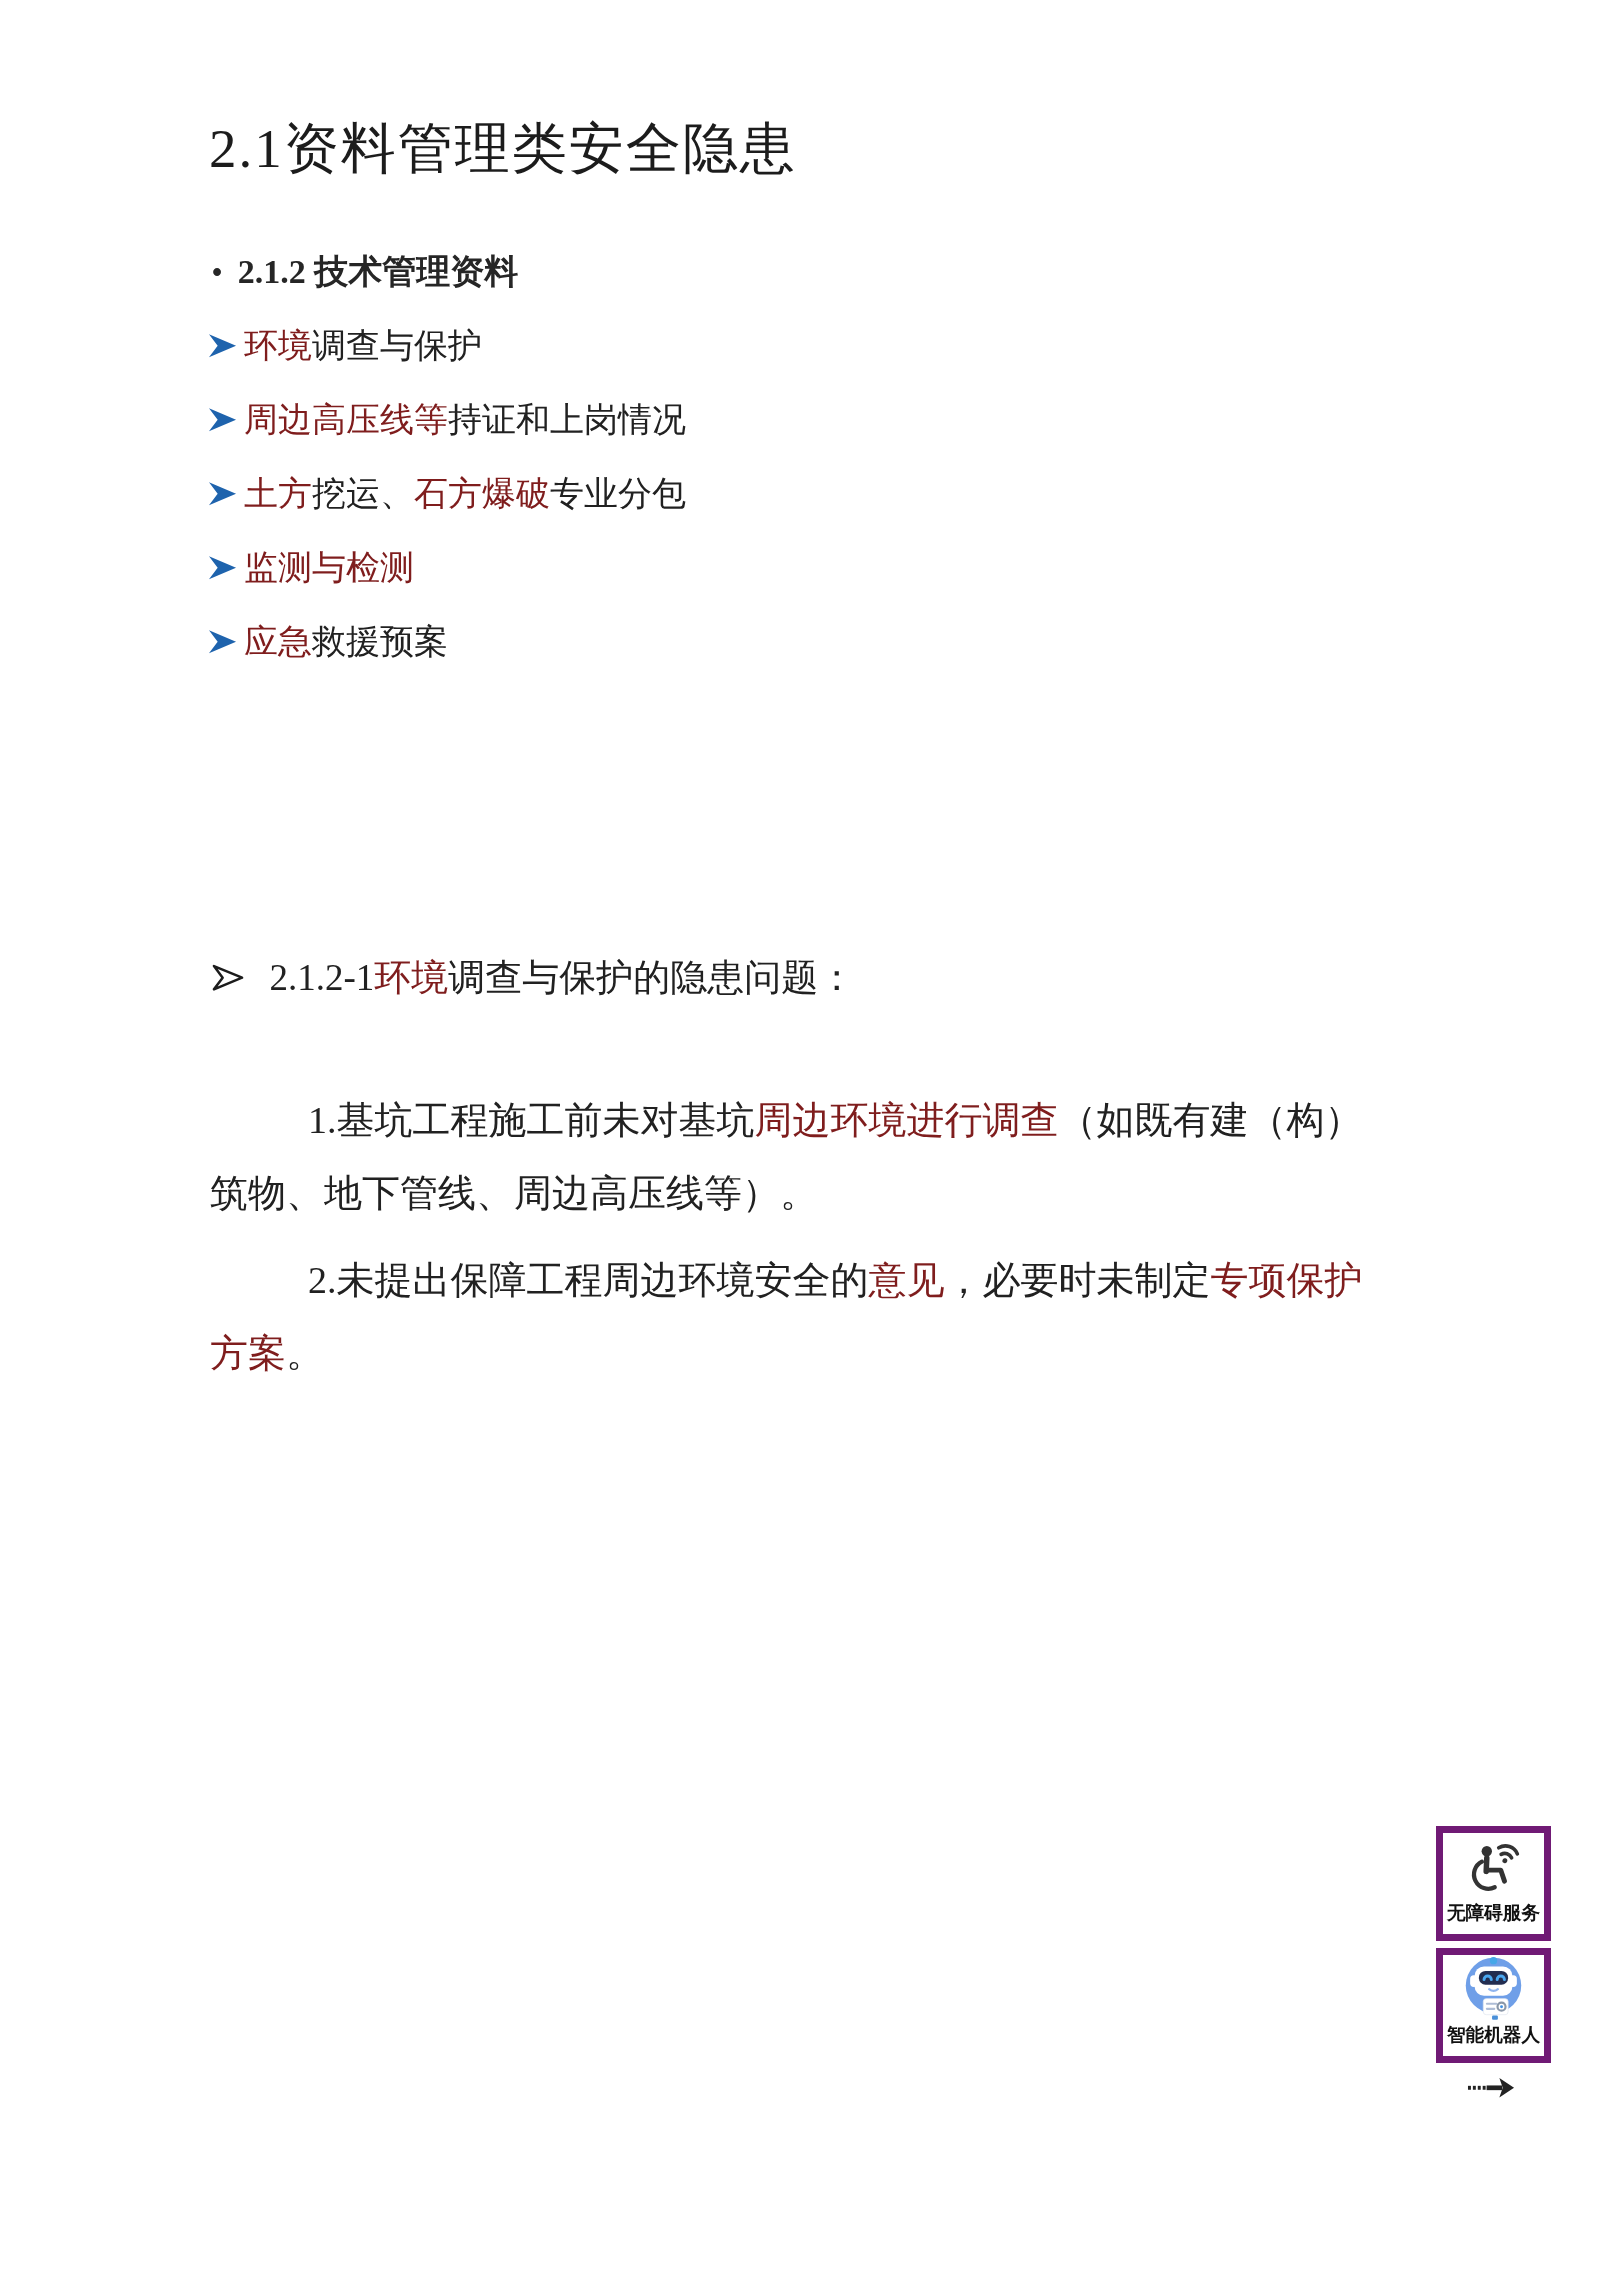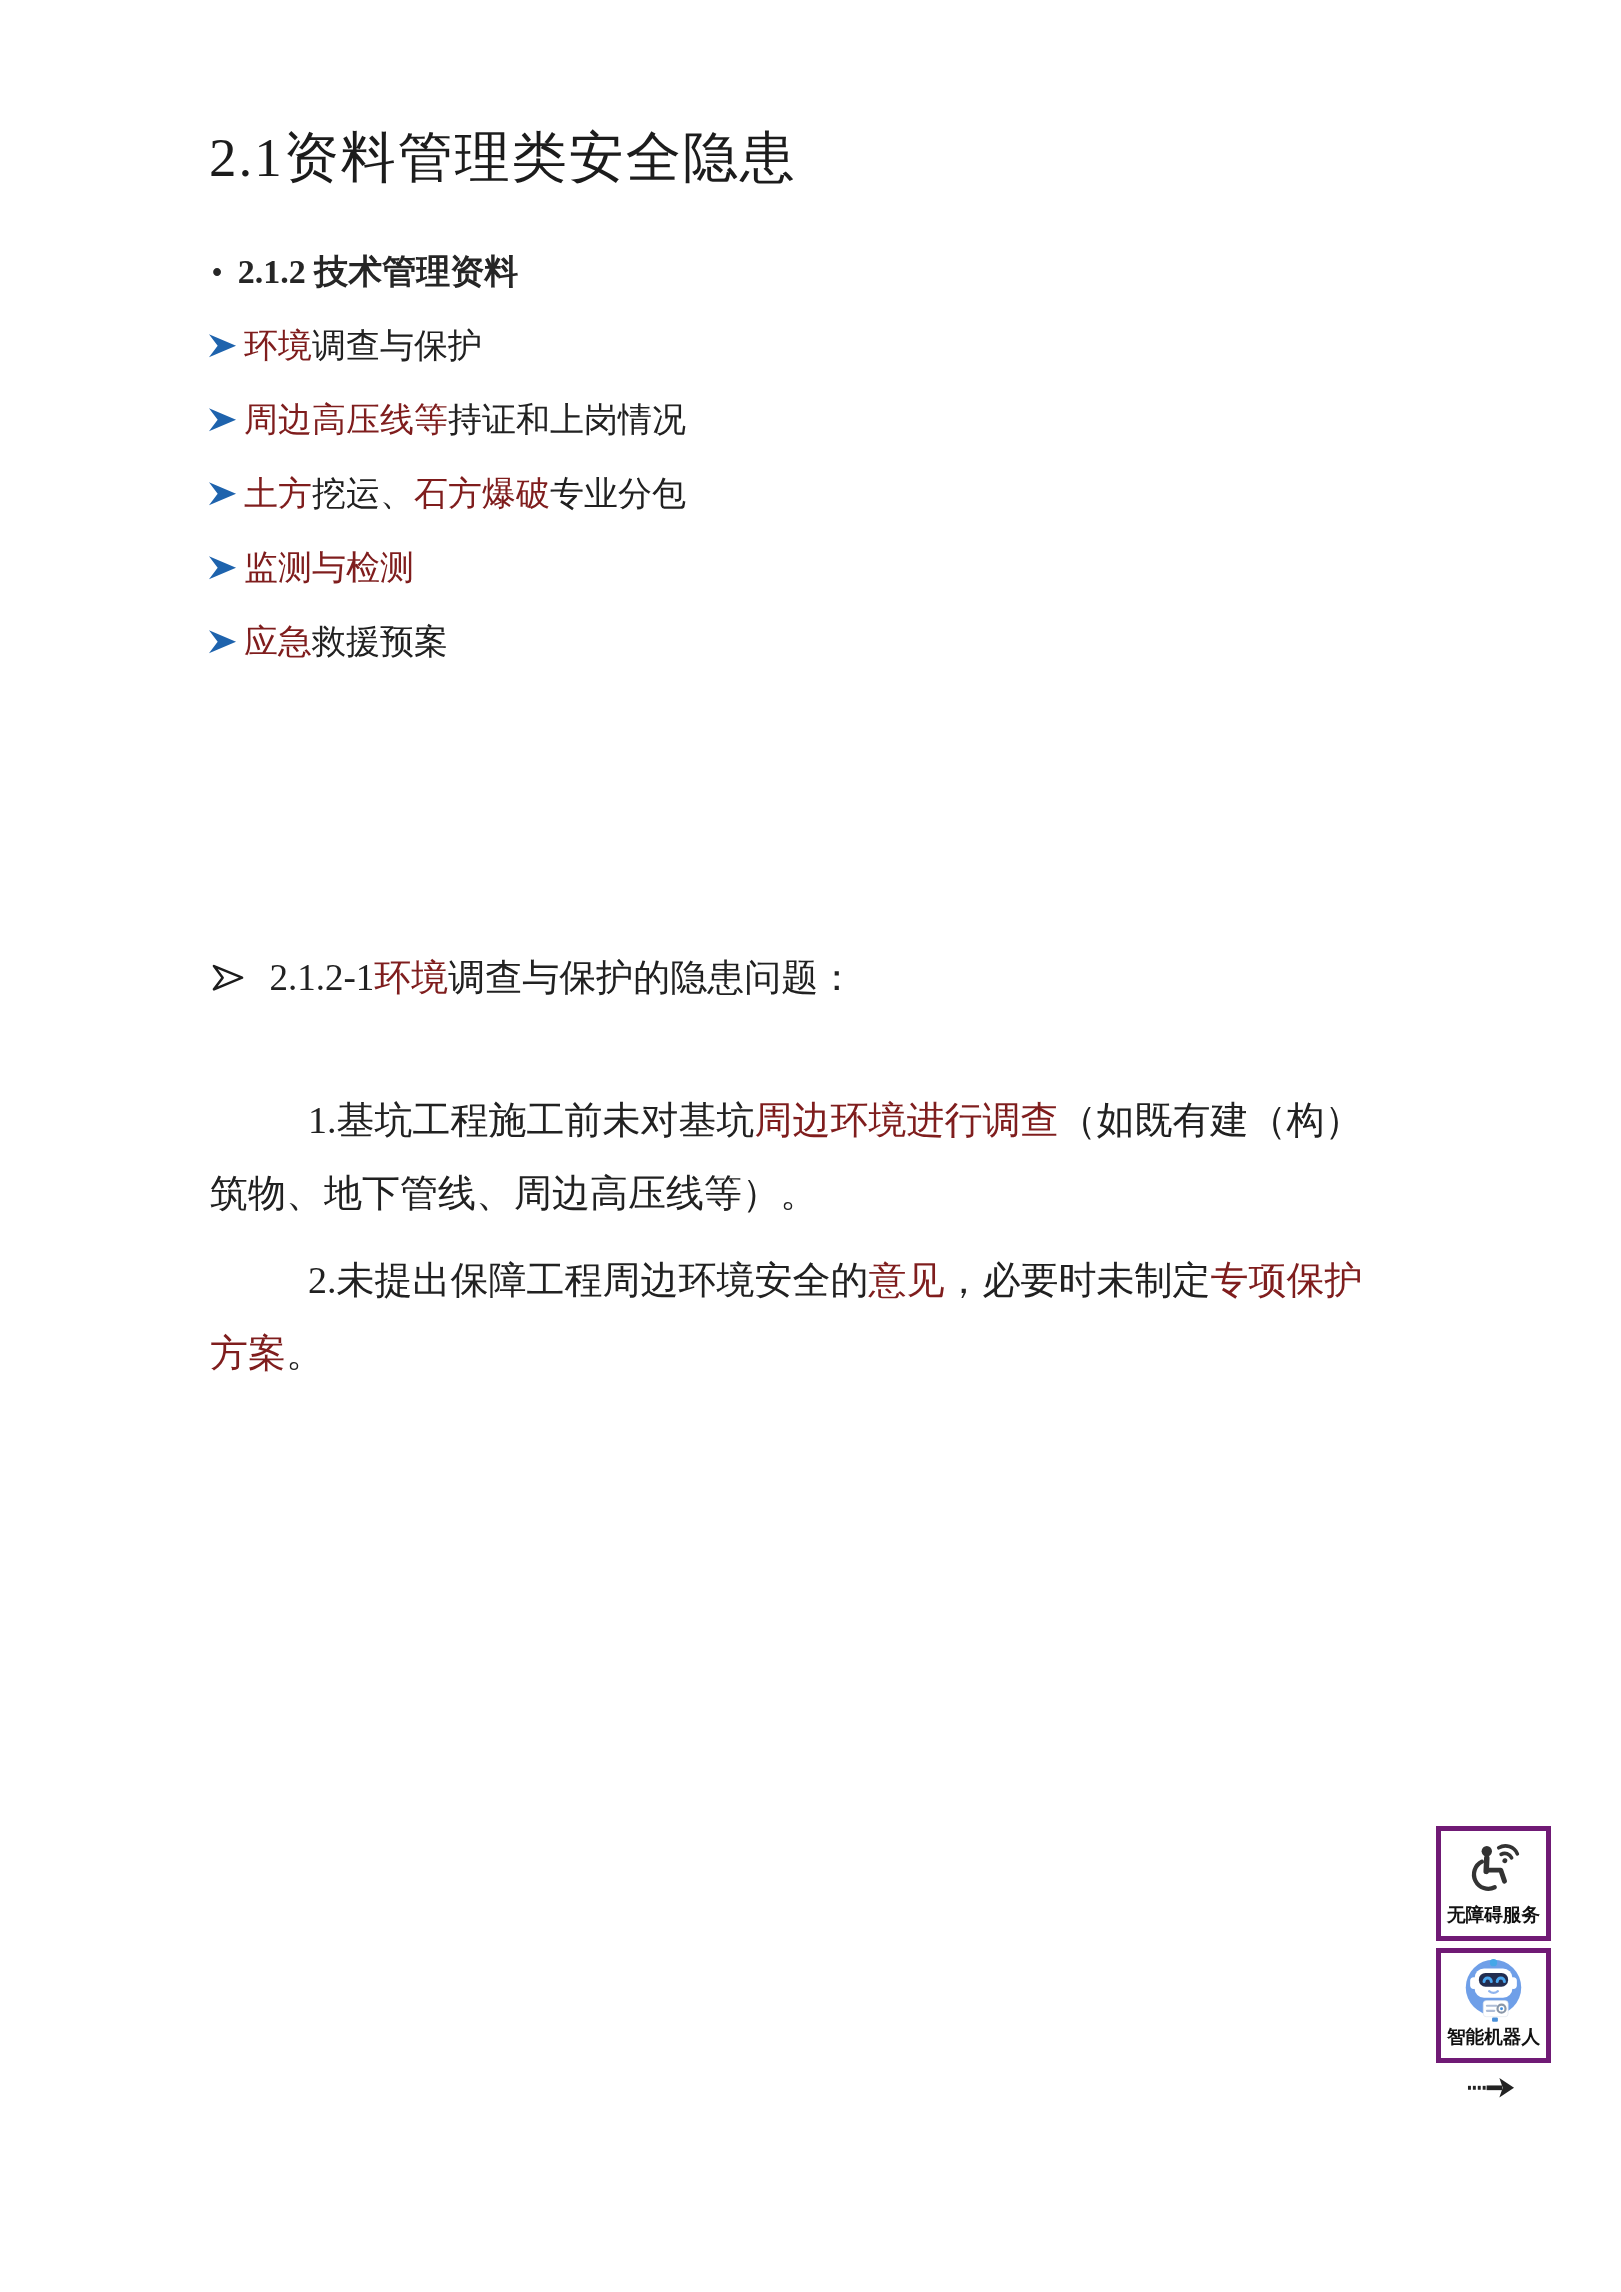--- a/index.html
+++ b/index.html
@@ -8,21 +8,21 @@
     width:1621px;height:2293px;
     background:#ffffff;
     overflow:hidden;
     font-family:"Liberation Serif","DejaVu Serif",serif;
     color:#212121;
   }
   .blue{color:#7f1d1d;}
 
   
   .doc-title{
-    position:absolute;left:209px;top:121px;
+    position:absolute;left:209px;top:112px;
     font-size:55px;font-weight:400;letter-spacing:2px;
     color:#1c1c1c;white-space:nowrap;
   }
 
   
   .topic-list{position:absolute;left:208px;top:235px;}
   .list-row{height:74px;display:flex;align-items:center;font-size:34px;white-space:nowrap;}
   .lead-row{font-weight:bold;color:#262626;}
   .lead-bullet{font-size:29px;margin:0 15.7px 0 3.9px;}
   .arrow-ic{width:29px;height:25.5px;margin-right:6.9px;flex:0 0 auto;}
@@ -36,21 +36,21 @@
 
   
   .paragraphs{position:absolute;left:210px;top:1084px;width:1235px;}
   .para-line{height:73px;line-height:73px;font-size:38px;white-space:nowrap;}
   .para-line.indent{padding-left:98px;}
   .para+.para{margin-top:13.7px;}
 
   
   .widget-card{
     position:absolute;left:1436px;width:115px;height:115px;
-    background:#ffffff;border:5px solid #701a75;box-sizing:border-box;
+    background:#ffffff;border:7px solid #701a75;box-sizing:border-box;
     display:flex;flex-direction:column;align-items:center;justify-content:flex-end;
     font-family:"Liberation Sans","DejaVu Sans",sans-serif;
     cursor:pointer;
   }
   .widget-card.accessibility{top:1826px;}
   .widget-card.robot{top:1948px;}
   .widget-icon{flex:1 1 auto;display:flex;align-items:center;justify-content:center;width:100%;}
   .widget-label{font-size:18.6px;font-weight:bold;color:#111;padding-bottom:7.8px;white-space:nowrap;}
   .nav-arrow{position:absolute;left:1467px;top:2077px;width:49px;height:21.6px;cursor:pointer;}
 </style>

